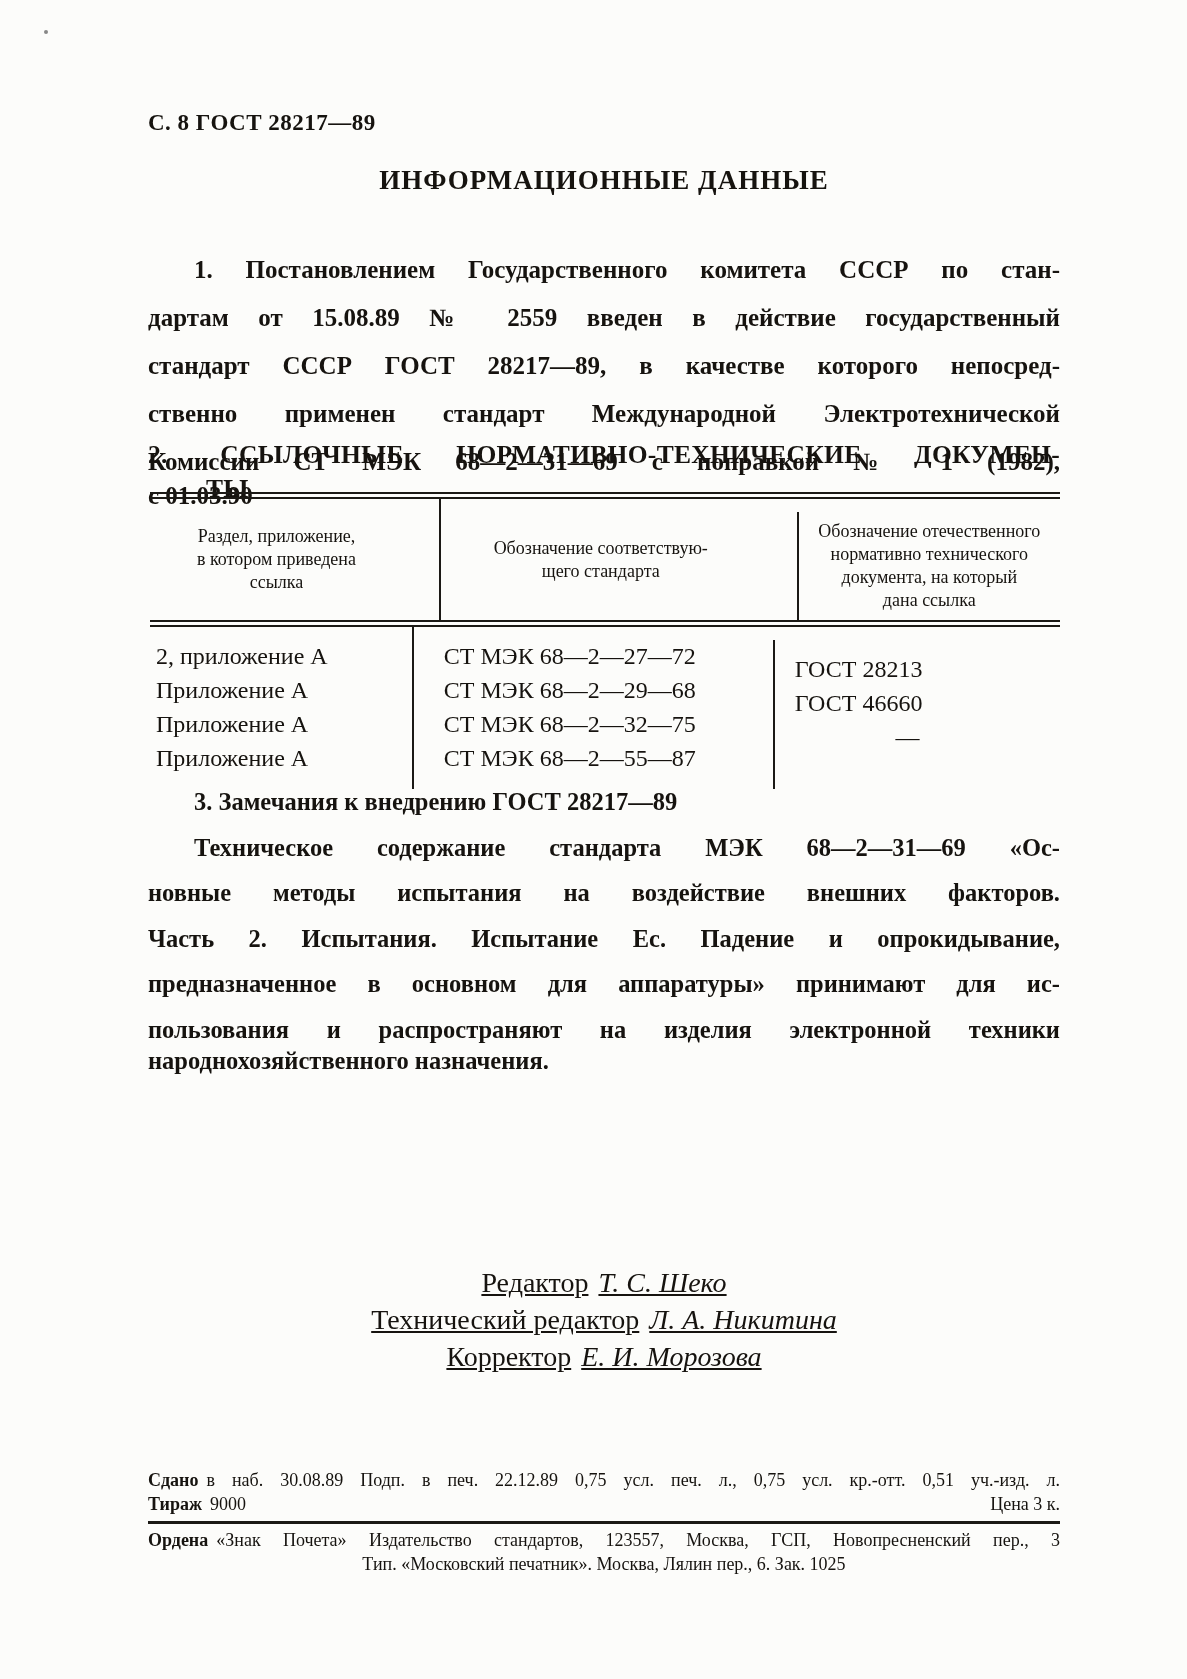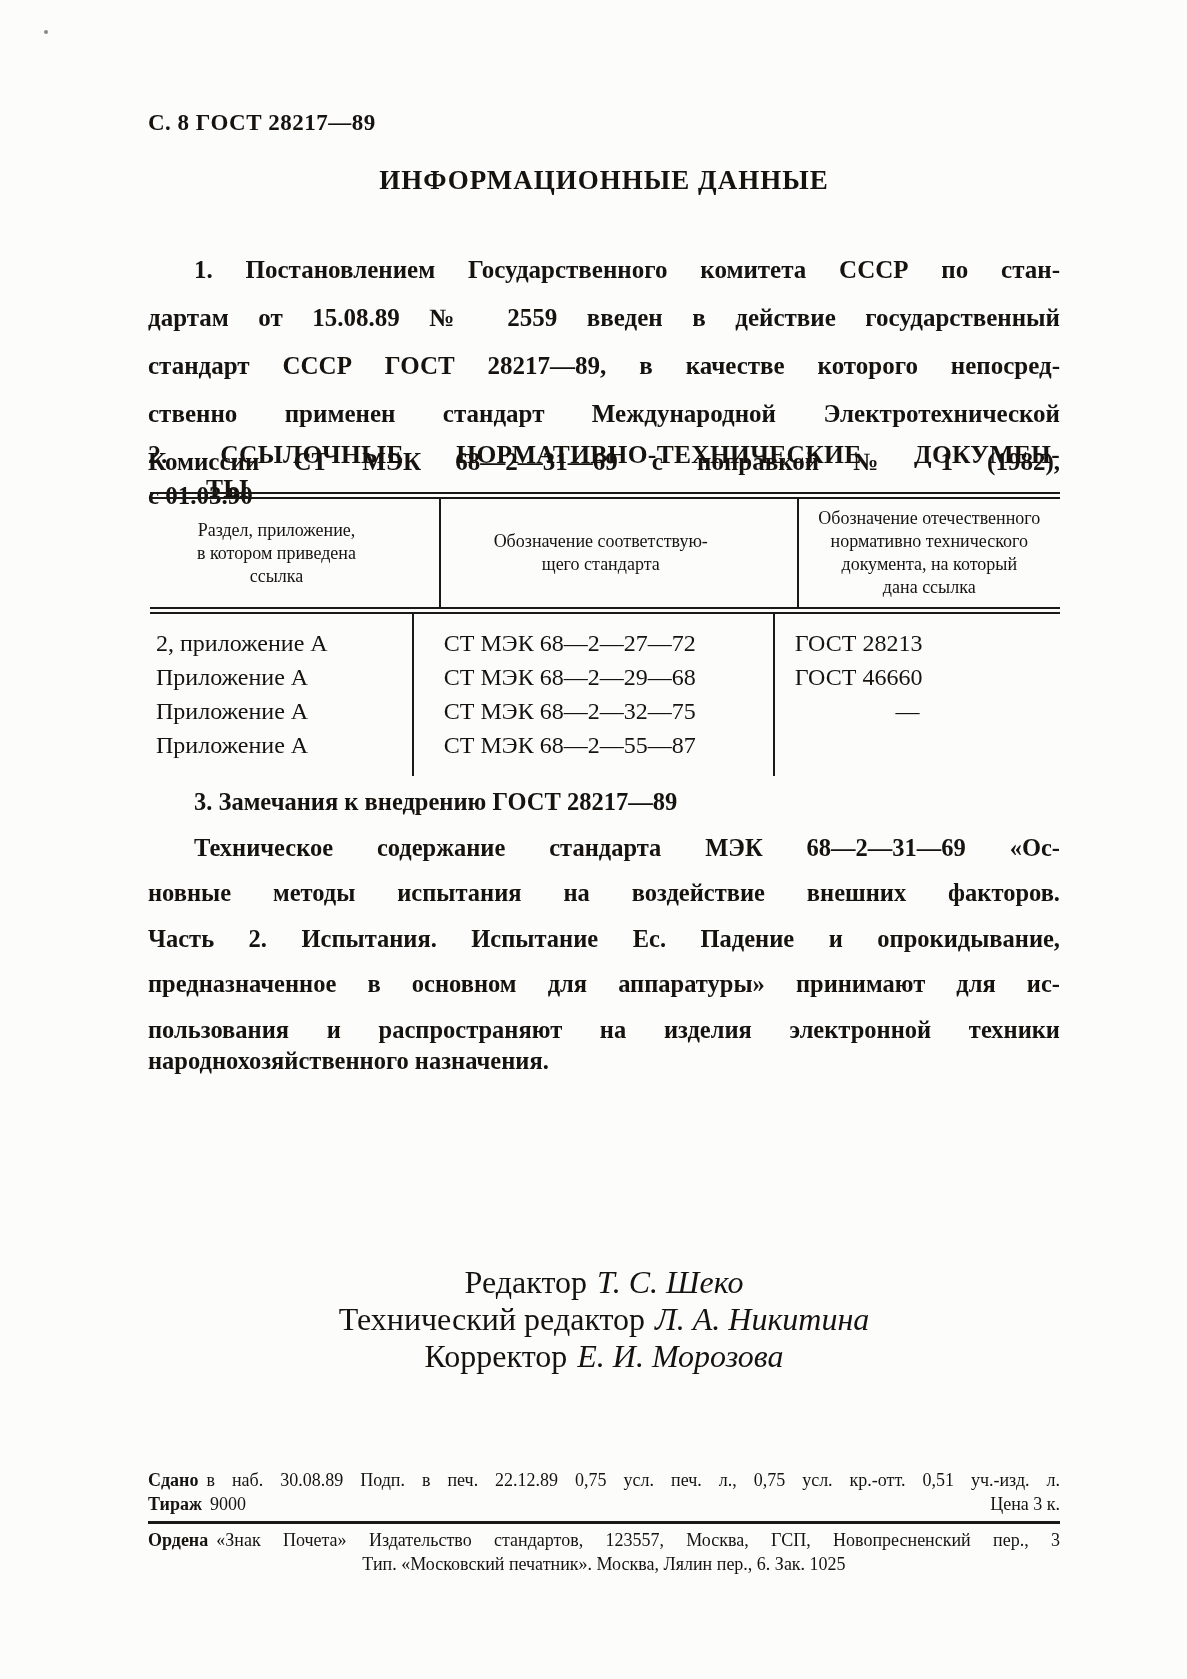--- a/index.html
+++ b/index.html
@@ -37,28 +37,28 @@
   .ref-table { position:absolute; top:492px; left:150px; width:910px;
                border-top:7px double #1b1915; }
   .t-head { display:flex; align-items:stretch; border-bottom:7px double #1b1915;
             min-height:102px;gap:36px; }
   .t-th { display:flex; flex-direction:column; justify-content:center;
           text-align:center; font-size:18px; line-height:23px; padding:8px 10px; }
   .t-body { display:flex; align-items:stretch; }
   .t-col { font-size:24px; line-height:34px; padding-top:12px; padding-bottom:14px; }
   .c1 { width:30.1%; }
   .c2 { width:38.7%; border-left:2px solid #1b1915; }
-  .c3 { width:31.2%; border-left:2px solid #1b1915; }
+  .c3 { width:31.2%; border-left:2px solid #1b1915;margin-top:13px; }
   .t-body .c1 { padding-left:6px; }
   .t-body .c2 { padding-left:30px; }
   .t-body .c3 { padding-left:20px; }
   .dash-cell { text-align:center; padding-right:40px; }
 
   
-  .credits { top:1264px; text-align:center; font-size:32px; line-height:37px; }
+  .credits { top:1264px; text-align:center; font-size:28px; line-height:37px;text-decoration:underline; }
   .credit-role { margin-right:10px; }
   .credit-name { font-style:italic; }
 
   
   .imprint { top:1468px; font-size:18px; line-height:24px; }
   .imp-lead { font-weight:700; padding-right:8px; }
   .imp-justify { white-space:nowrap; text-align:justify; text-align-last:justify;
                  overflow:visible; }
   .imp-row2 { display:flex; justify-content:space-between; }
   .imp-rule { border-top:3px solid #1b1915; margin-top:5px; margin-bottom:4px; }

